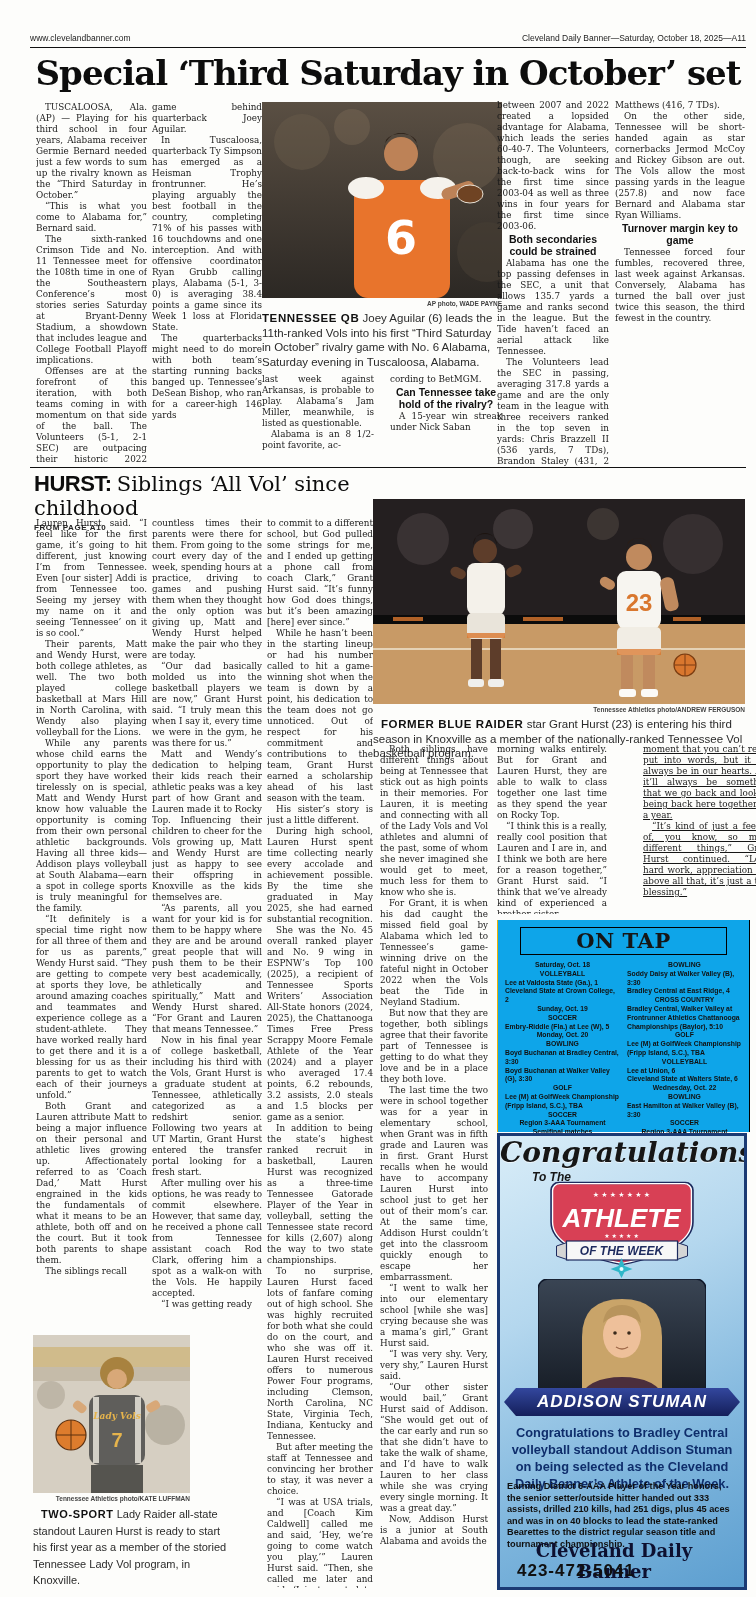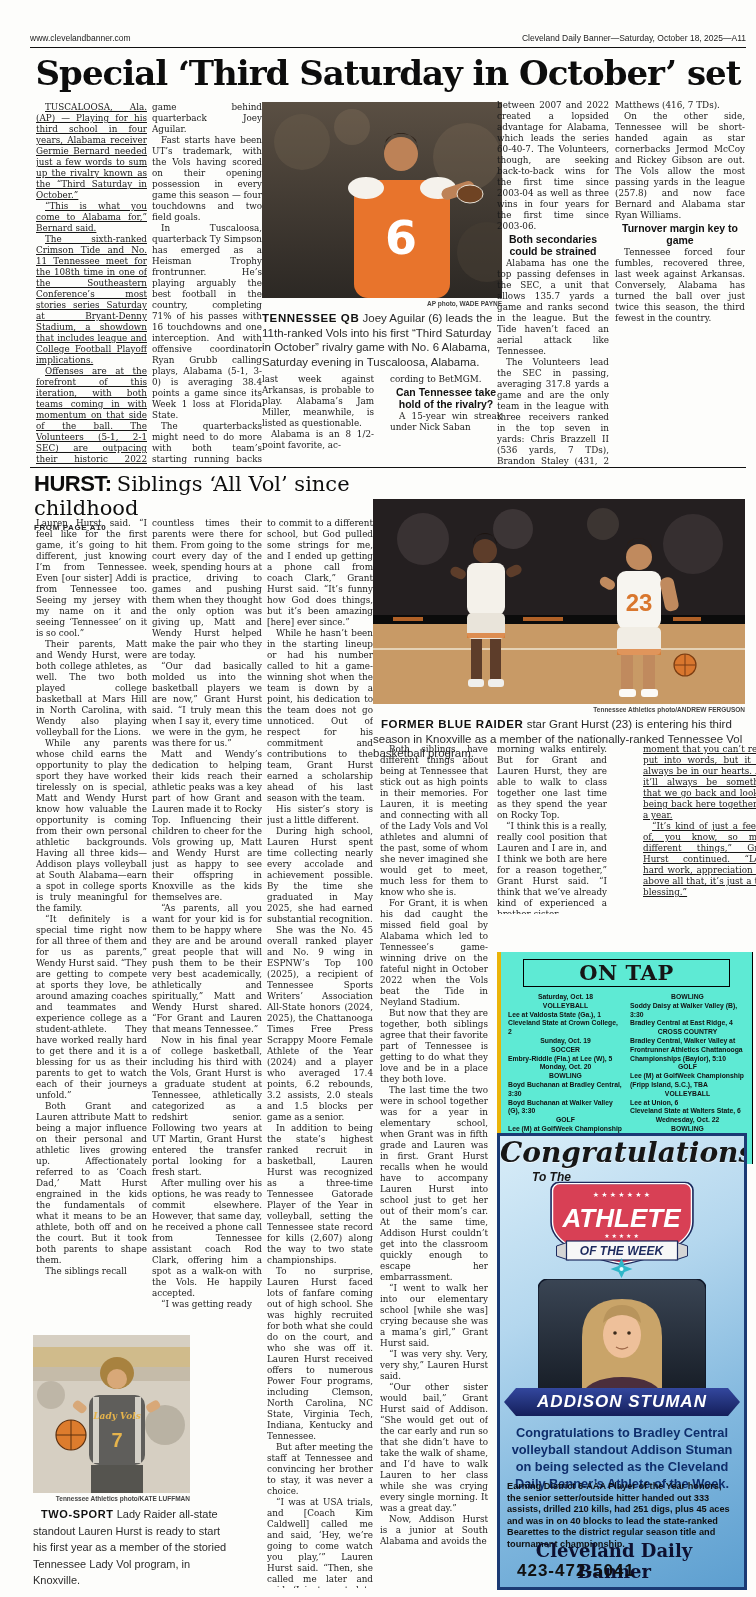--- a/index.html
+++ b/index.html
@@ -19,21 +19,21 @@
   .kicker{font:bold 22px/24px "Liberation Sans",sans-serif;letter-spacing:-0.5px;color:#0d0d0d;}
   .h2rest{font:21px/24px "DejaVu Serif",serif;color:#0d0d0d;}
   .frompage{font:bold 8px "Liberation Sans",sans-serif;letter-spacing:.6px;color:#222;}
   
   .credit{font:bold 6.5px/9px "Liberation Sans",sans-serif;color:#444;text-align:right;margin:1px 0 0;}
   .cap{font:11.5px/14.5px "Liberation Sans",sans-serif;color:#2b2b2b;margin:3px 0 0;text-indent:8px;}
   .cap b{letter-spacing:.6px;color:#111;}
   .minis{display:flex;gap:16px;margin-top:5px;}
   .minis>div{flex:1;overflow:hidden;height:84px;}
   
-  .ontap{position:absolute;border-left:4px solid #eab308;border-right:1px solid #000;background:#5eead4;margin-top:32px;}
+  .ontap{position:absolute;border-left:1px solid #eab308;border-right:1px solid #000;background:#0ea5e9;}
   .ontap-title{border:1.5px solid #000;margin:7px 22px 3px;text-align:center;
                font:bold 21px/26px "DejaVu Serif",serif;letter-spacing:.5px;}
   .ontap-cols{display:flex;gap:7px;padding:3px 7px;}
   .ontap-cols>div{flex:1;overflow:hidden;}
   .ot{font:bold 6.8px/8.8px "Liberation Sans",sans-serif;margin:0;color:#111;}
   .c{text-align:center;}
   .l{text-align:left;}
   
   .ad{position:absolute;border:3px solid #1b3a74;box-sizing:border-box;
       background:linear-gradient(155deg,#d9edf8 0%,#b4d7ee 35%,#7fb6dd 70%,#5d9fd0 100%);overflow:hidden;}
@@ -59,31 +59,30 @@
 <body>
 
 <div id="page">
 
   <div class="abs mast" style="left:30px;top:33px;">www.clevelandbanner.com</div>
   <div class="abs mast" style="left:300px;top:33px;width:446px;text-align:right;">Cleveland Daily Banner—Saturday, October 18, 2025—A11</div>
   <div class="rule" style="left:30px;top:47px;width:716px;"></div>
 
   <div class="abs headline1" style="left:30px;top:54px;width:716px;">Special ‘Third Saturday in October’ set</div>
 
-  <div class="col" style="left:36px;top:102px;width:111px;height:364px;text-decoration:underline;">
+  <div class="col" style="left:36px;top:102px;width:111px;height:364px;">
 
   <p class="bp p">TUSCALOOSA, Ala. (AP) — Playing for his third school in four years, Alabama receiver Germie Bernard needed just a few words to sum up the rivalry known as the “Third Saturday in October.”</p>
       <p class="bp p">“This is what you come to Alabama for,” Bernard said.</p>
       <p class="bp p">The sixth-ranked Crimson Tide and No. 11 Tennessee meet for the 108th time in one of the Southeastern Conference’s most stories series Saturday at Bryant-Denny Stadium, a showdown that includes league and College Football Playoff implications.</p>
       <p class="bp p">Offenses are at the forefront of this iteration, with both teams coming in with momentum on that side of the ball. The Volunteers (5-1, 2-1 SEC) are outpacing their historic 2022 season through six games, averaging 48.2 points a</p>
     </div>
   <div class="col" style="left:152px;top:102px;width:110px;height:364px;">
 
   <p class="bp ni">game behind quarterback Joey Aguilar.</p>
-      <p class="bp p">Fast starts have been UT’s trademark, with the Vols having scored on their opening possession in every game this season — four touchdowns and two field goals.</p>
       <p class="bp p">In Tuscaloosa, quarterback Ty Simpson has emerged as a Heisman Trophy frontrunner. He’s playing arguably the best football in the country, completing 71% of his passes with 16 touchdowns and one interception. And with offensive coordinator Ryan Grubb calling plays, Alabama (5-1, 3-0) is averaging 38.4 points a game since its Week 1 loss at Florida State.</p>
       <p class="bp p">The quarterbacks might need to do more with both team’s starting running backs banged up. Tennessee’s DeSean Bishop, who ran for a career-high 146 yards</p>
     </div>
 
   <div class="abs" style="left:262px;top:102px;width:240px;">
     <svg width="240" height="196" viewBox="0 0 240 196">
       <defs>
         <linearGradient id="qbg" x1="0" y1="0" x2="0" y2="1">
           <stop offset="0" stop-color="#5a4f43"></stop>
             <stop offset="1" stop-color="#2c2824"></stop>

